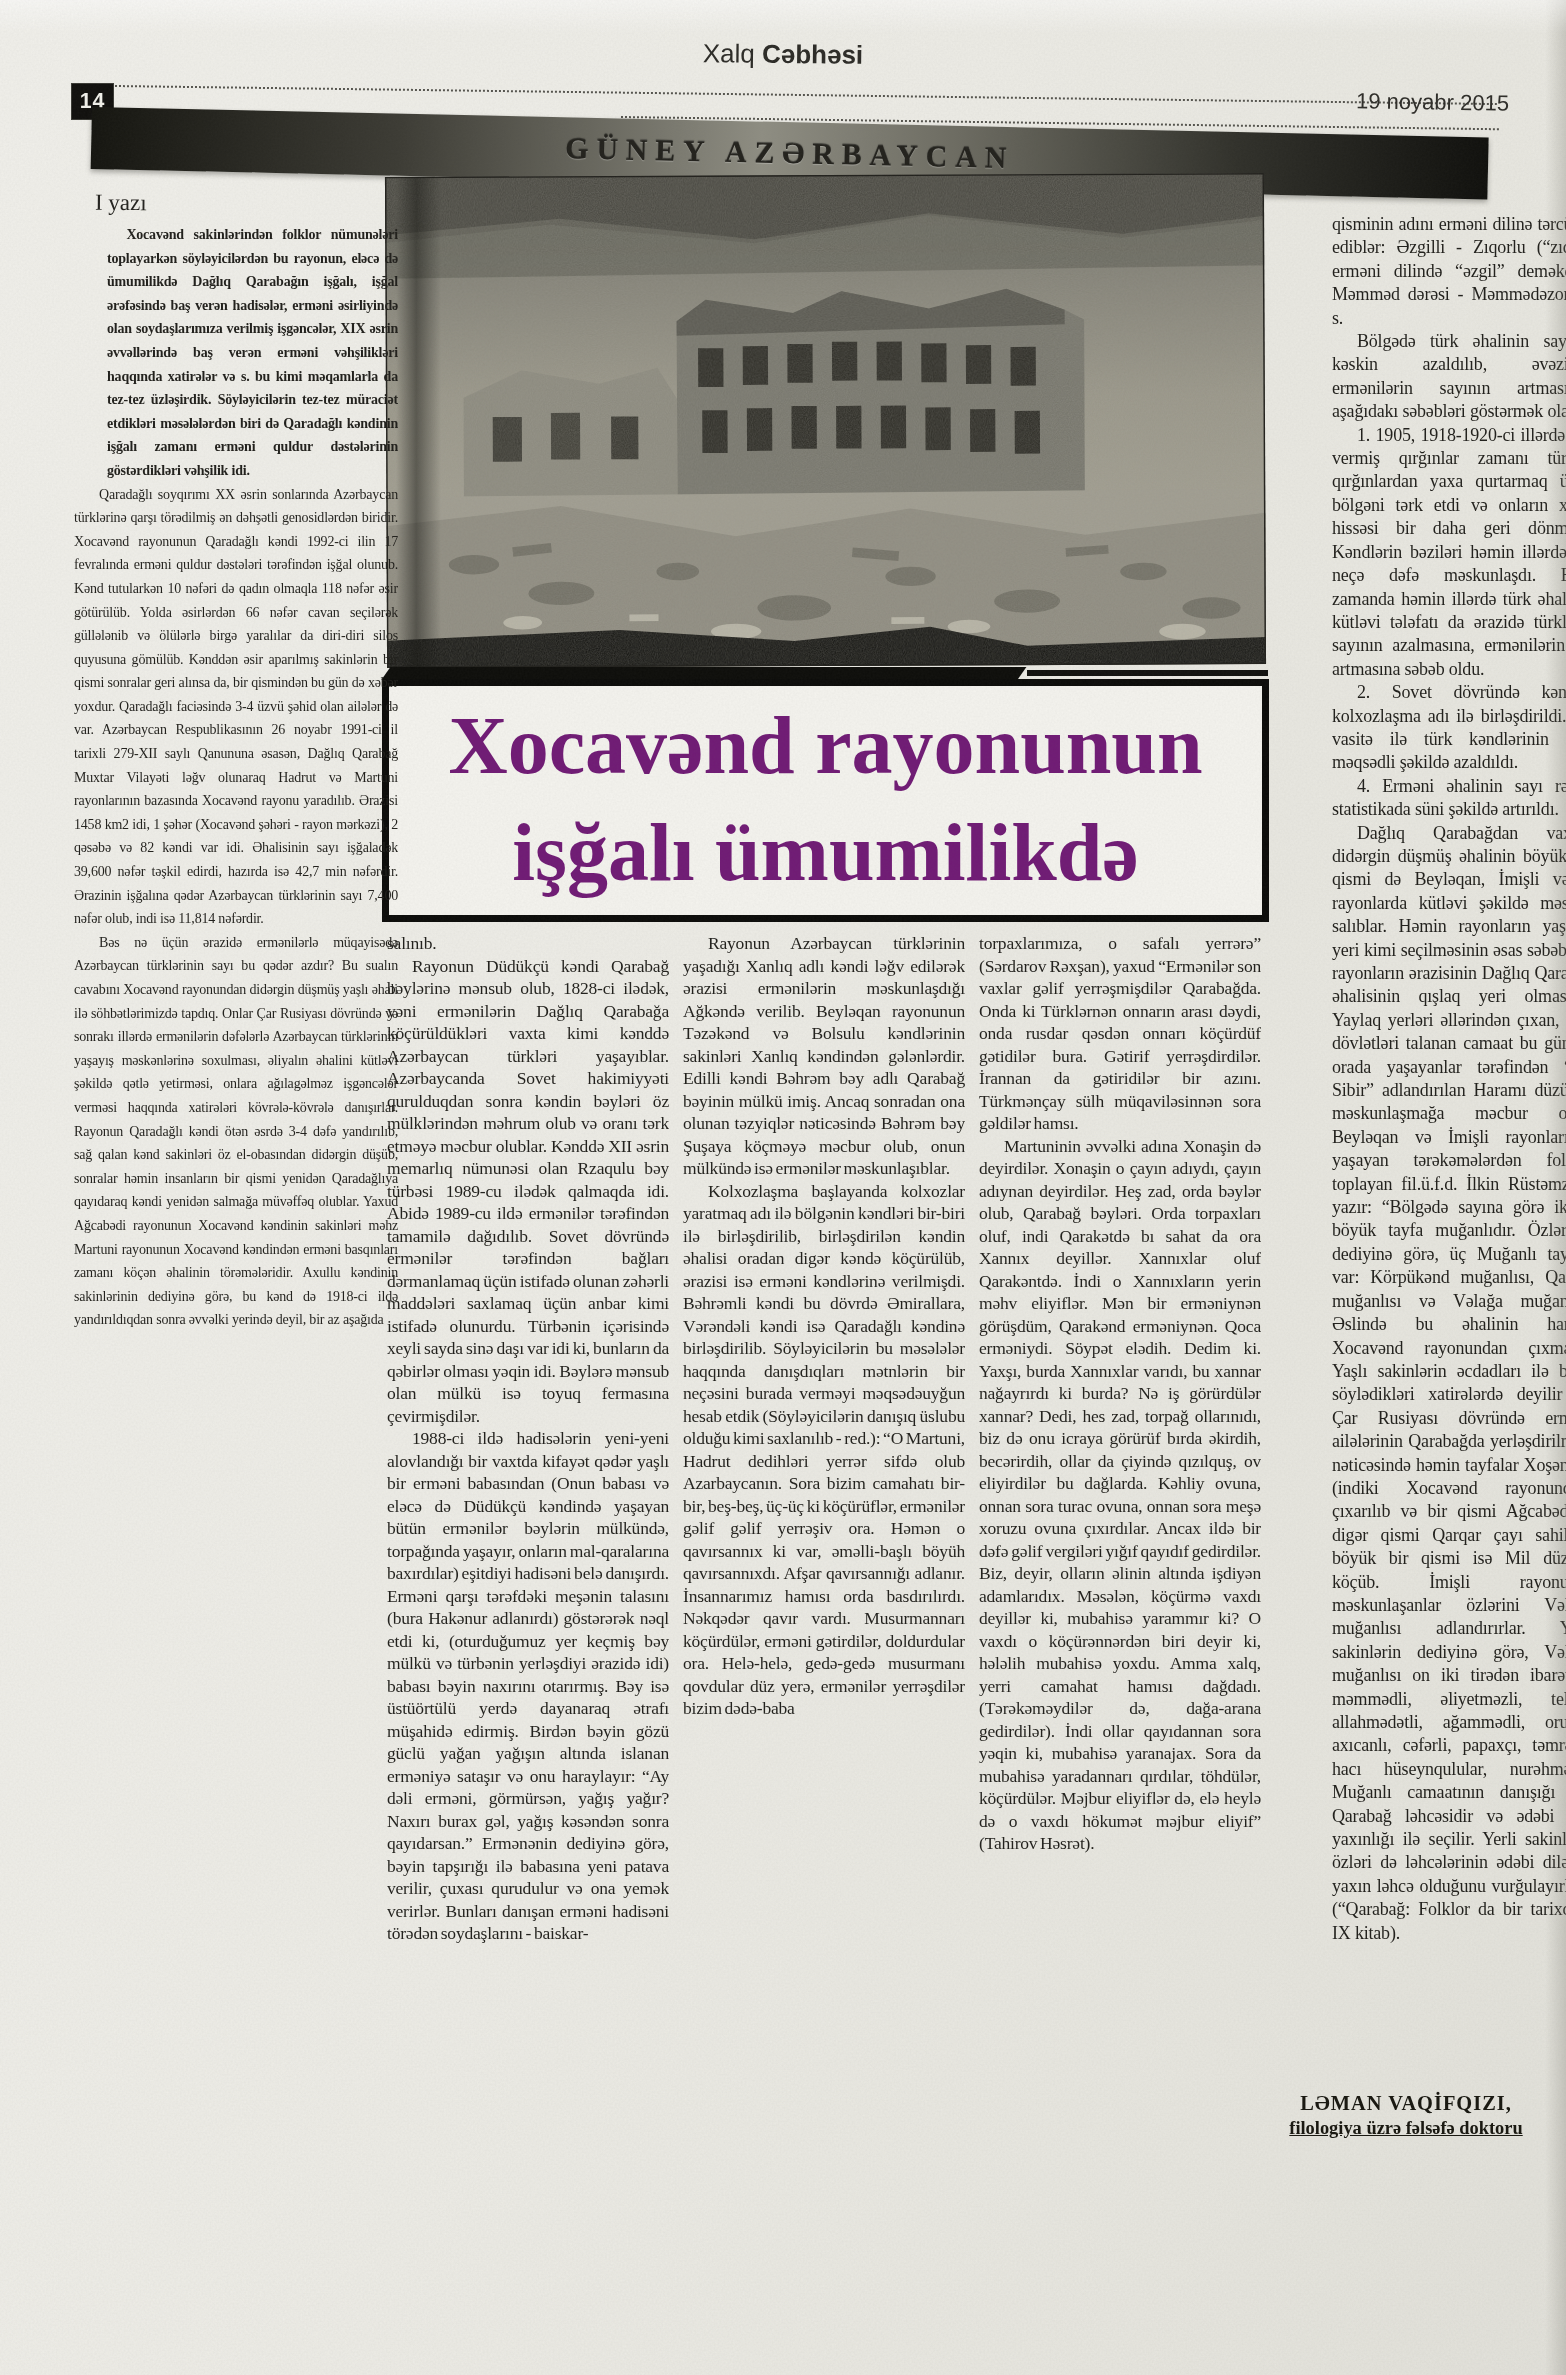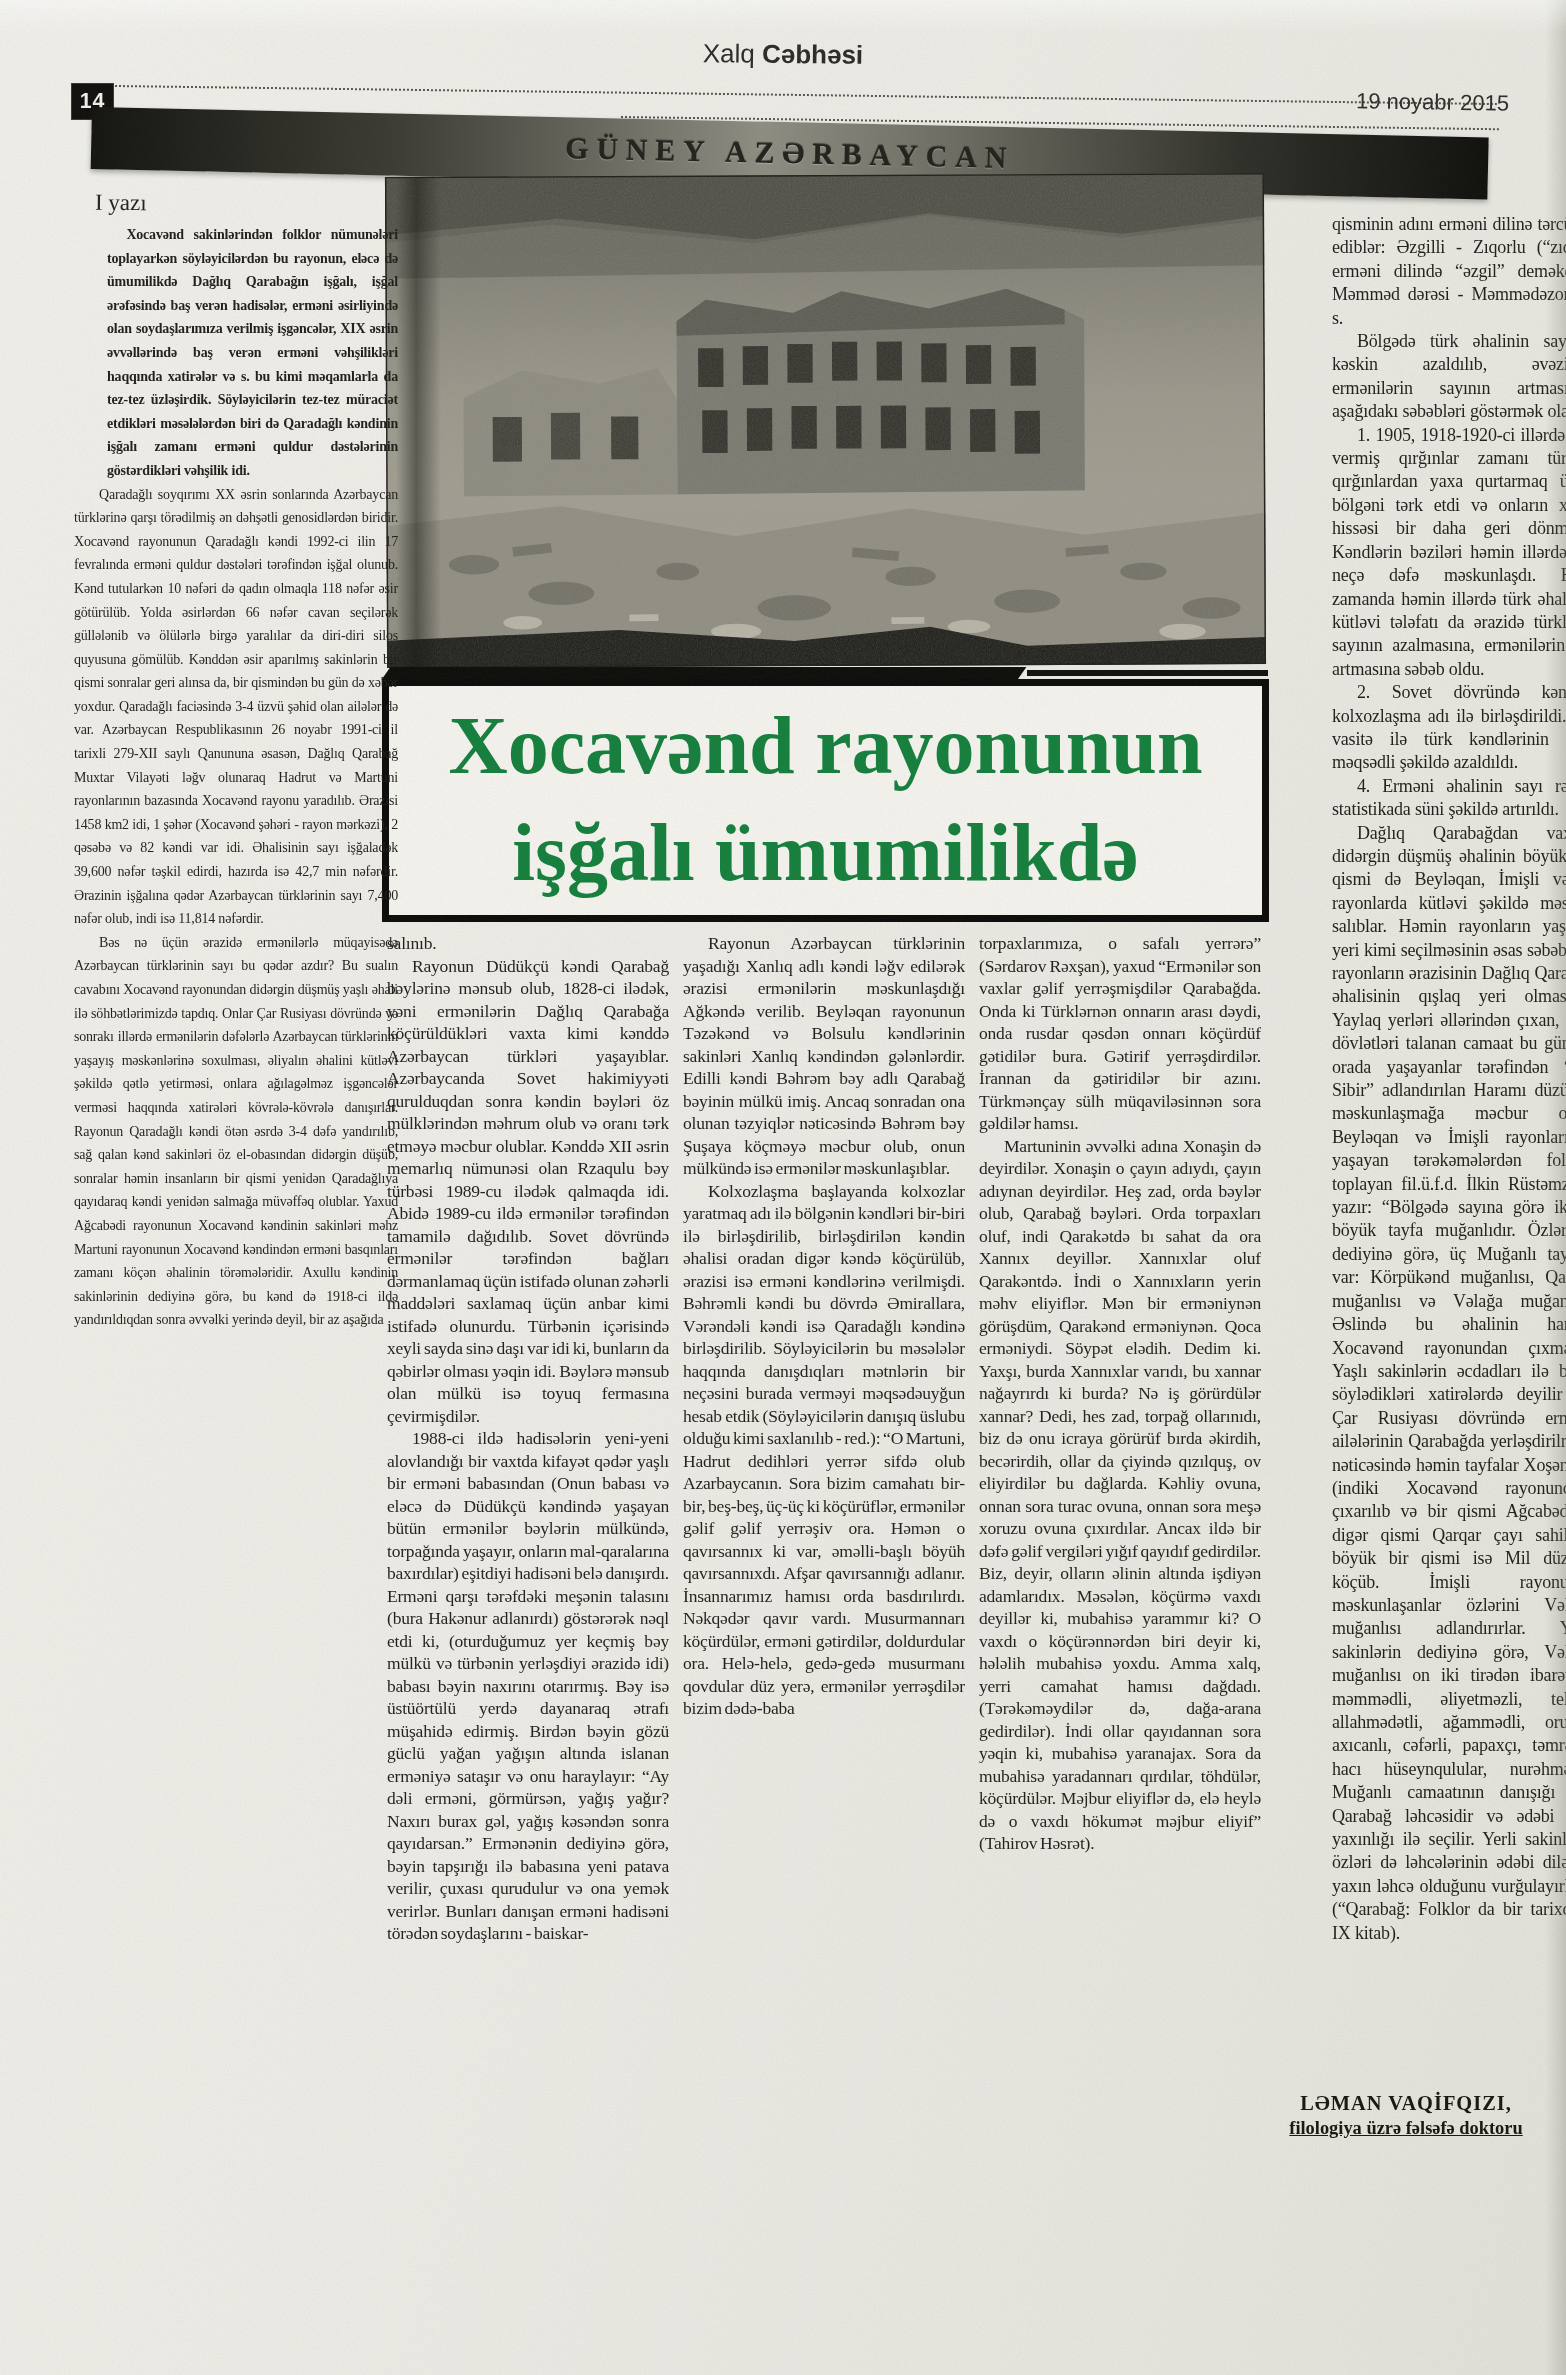--- a/index.html
+++ b/index.html
@@ -48,21 +48,21 @@
     pointer-events:none;
   }
   .headline-smear1{position:absolute;left:386px;top:667px;width:636px;height:12.6px;background:#0d0d0a;transform:skewX(-35deg);}
   .headline-smear2{position:absolute;left:1027px;top:670px;width:241px;height:5.8px;background:#11110e;}
   
   .headline-box{
     position:absolute;left:382px;top:679px;width:887px;height:243px;box-sizing:border-box;
     border:7.8px solid #0b0b09;background:#f5f4ef;text-align:center;overflow:hidden;
   }
   .headline-line{
-    font:700 82px/107px "Liberation Serif",serif;color:#15803d;letter-spacing:0;
+    font:700 82px/107px "Liberation Serif",serif;color:#701a75;letter-spacing:0;
     margin:0;white-space:nowrap;
   }
   .headline-line.l1{margin-top:5.8px;}
   
   .textcol{
     position:absolute;text-align:justify;overflow:hidden;color:#201f1b;
   }
   .col-left{left:74px;top:223px;width:324px;height:1749px;font-size:14px;line-height:23.6px;letter-spacing:-0.2px;}
   .col-mid{font-size:17.5px;line-height:22.5px;letter-spacing:-0.2px;word-spacing:-1.5px;}
   .col-2{left:387px;top:932px;width:282px;height:1205px;}

